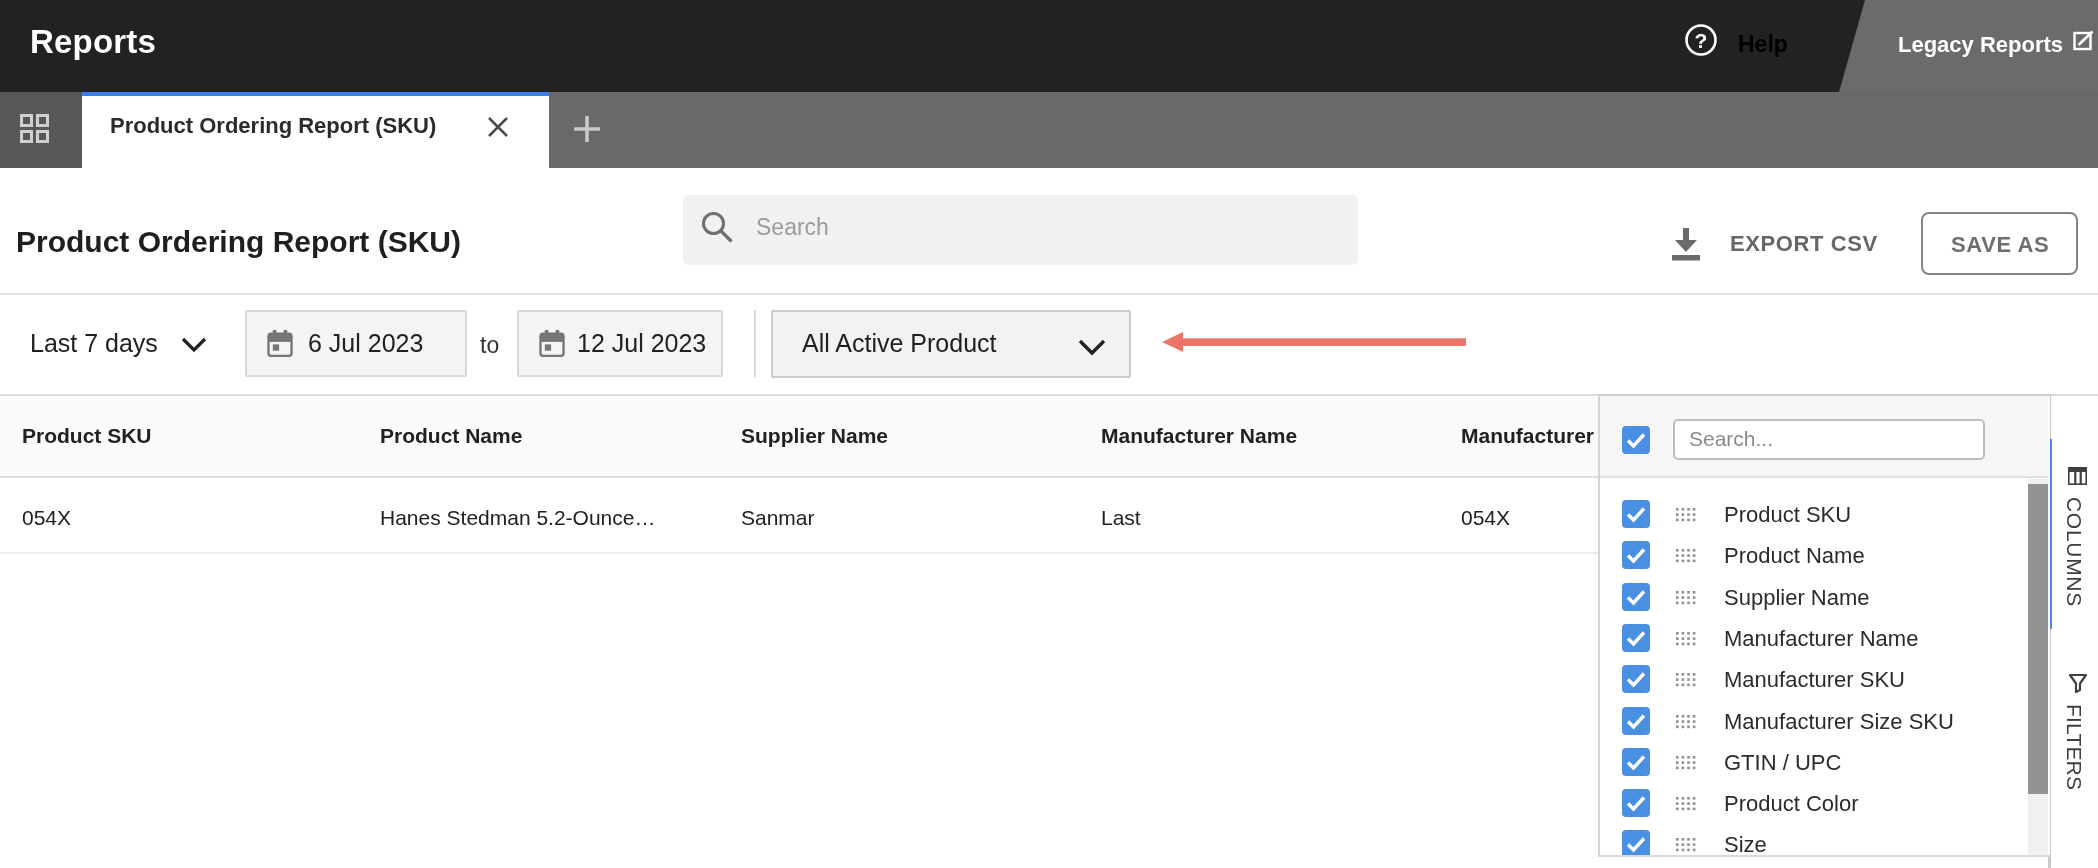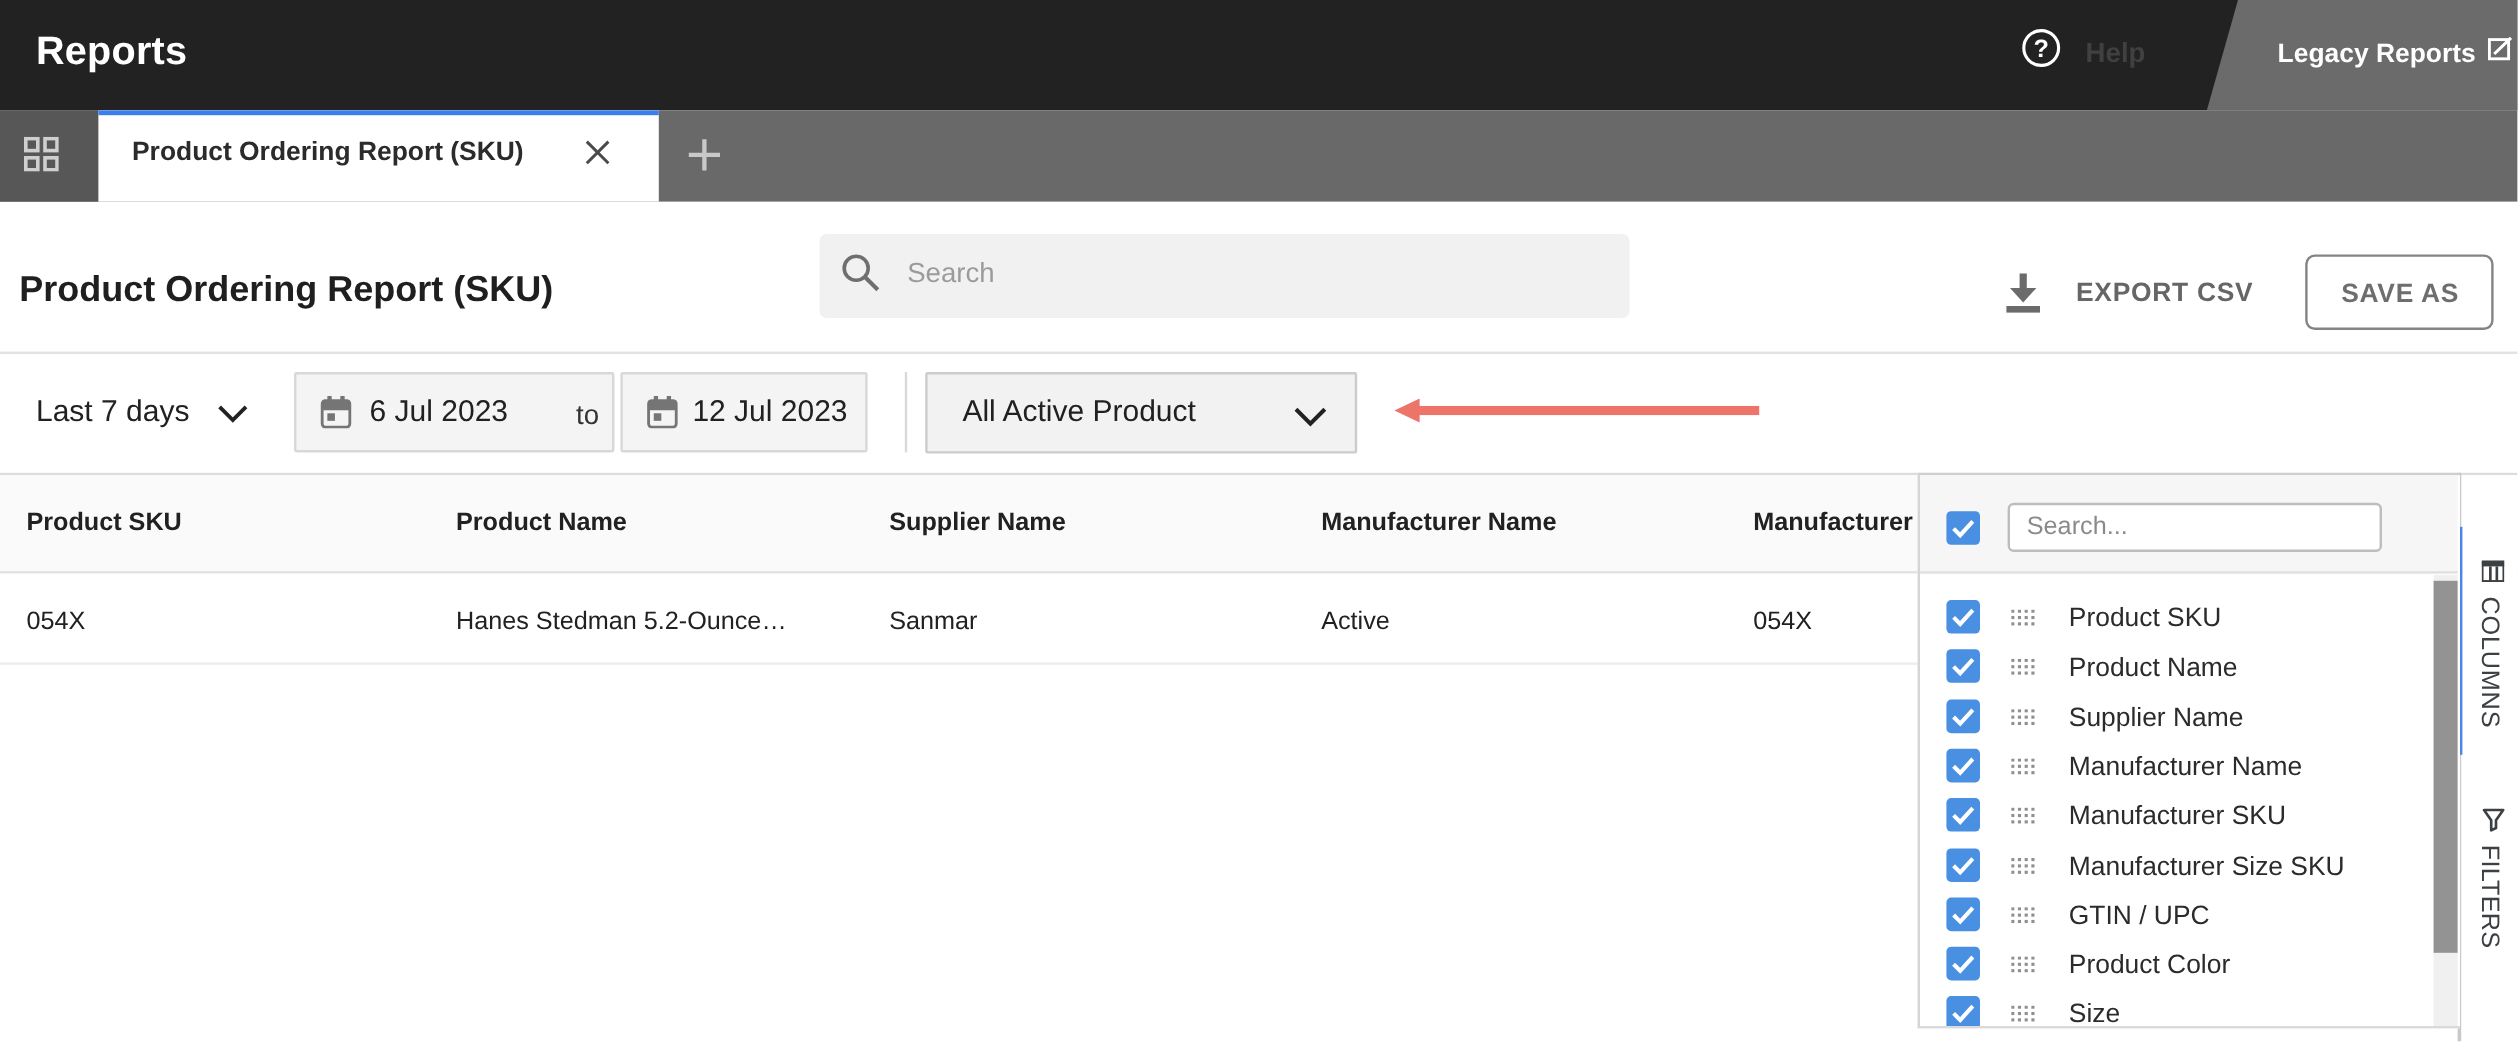--- a/index.html
+++ b/index.html
@@ -5,21 +5,21 @@
 * { margin:0; padding:0; box-sizing:border-box; }
 html,body { width:2098px; height:868px; overflow:hidden; background:#fff;
   font-family:"Liberation Sans", sans-serif; }
 .abs { position:absolute; }
 #page { position:relative; width:2098px; height:868px; }
 
 
 #hdr { left:0; top:0; width:2098px; height:92px; background:#222222; }
 #hdr-title { left:30px; top:23px; color:#fff; font-size:33px; font-weight:700; letter-spacing:0.2px; }
 #help { left:1684px; top:23px; width:34px; height:34px; }
-#help-txt { left:1738px; top:31px; color:#404040; font-size:23px; font-weight:700; }
+#help-txt { left:1738px; top:31px; color:#000000; font-size:23px; font-weight:700; }
 #corner { left:1830px; top:0; width:268px; height:92px; background:#6b6b6b;
   clip-path:polygon(35px 0, 268px 0, 268px 92px, 9px 92px); }
 #legacy-txt { left:1898px; top:32px; color:#fff; font-size:22px; font-weight:700; }
 #legacy-ic { left:2073px; top:30px; width:21px; height:21px; }
 
 
 #tabbar { left:0; top:92px; width:2098px; height:76px; background:#696969; }
 #apps-cell { left:0; top:0; width:82px; height:76px; background:#575757; }
 #apps-ic { left:20px; top:22px; width:29px; height:29px; }
 #tab { left:82px; top:0; width:467px; height:76px; background:#fff; border-top:4px solid #3b7ef0; }
@@ -34,21 +34,21 @@
 #search-ph { left:73px; top:19px; color:#9b9b9b; font-size:23px; }
 #dl-ic { left:1671px; top:227px; width:30px; height:34px; }
 #export-txt { left:1730px; top:231px; color:#666666; font-size:22px; font-weight:700; letter-spacing:0.6px; }
 #saveas { left:1921px; top:212px; width:157px; height:63px; border:2px solid #848484; border-radius:8px; }
 #saveas-txt { left:28px; top:18px; color:#6e6e6e; font-size:22px; font-weight:700; letter-spacing:0.6px; }
 
 
 #div1 { left:0; top:293px; width:2098px; height:2px; background:#e2e2e2; }
 #last7 { left:30px; top:329px; color:#212121; font-size:25px; }
 #last7-chev { left:181px; top:337px; width:26px; height:16px; }
-#datebox1 { left:245px; top:310px; width:267px; height:67px; background:#f4f4f4; border:2px solid #d8d8d8; border-radius:2px; }
+#datebox1 { left:245px; top:310px; width:222px; height:67px; background:#f4f4f4; border:2px solid #d8d8d8; border-radius:2px; }
 #datebox2 { left:517px; top:310px; width:206px; height:67px; background:#f4f4f4; border:2px solid #d8d8d8; border-radius:2px; }
 .cal-ic { top:18px; width:28px; height:27px; }
 .date-txt { top:17px; color:#212121; font-size:25px; }
 #to-txt { left:480px; top:332px; color:#333; font-size:23px; }
 #vdiv { left:754px; top:310px; width:2px; height:67px; background:#d9d9d9; }
 #storebox { left:771px; top:310px; width:360px; height:68px; background:#f2f2f2; border:2px solid #cccccc; border-radius:2px; }
 #store-txt { left:29px; top:17px; color:#212121; font-size:25px; }
 #store-chev { left:305px; top:27px; width:28px; height:17px; }
 #red-arrow { left:1160px; top:322px; width:312px; height:40px; }
 
@@ -188,21 +188,21 @@
     <span class="abs th c1">Product SKU</span>
     <span class="abs th c2">Product Name</span>
     <span class="abs th c3">Supplier Name</span>
     <span class="abs th c4">Manufacturer Name</span>
     <span class="abs th c5">Manufacturer SKU</span>
   </div>
   <div class="abs" id="trow">
     <span class="abs td c1">054X</span>
     <span class="abs td c2">Hanes Stedman 5.2-Ounce…</span>
     <span class="abs td c3">Sanmar</span>
-    <span class="abs td c4">Active</span>
+    <span class="abs td c4">Last</span>
     <span class="abs td c5">054X</span>
   </div>
 
   <div class="abs" id="rail"></div>
   <div class="abs" id="rail-border"></div>
   <div class="abs" id="rail-blue"></div>
   <svg class="abs" id="col-ic" viewBox="0 0 19 18">
     <rect x="0.8" y="0.8" width="17.4" height="16.4" fill="none" stroke="#3c4043" stroke-width="1.6"></rect>
     <rect x="0" y="0" width="19" height="5" fill="#3c4043"></rect>
     <rect x="6.2" y="5" width="2.2" height="13" fill="#3c4043"></rect>

